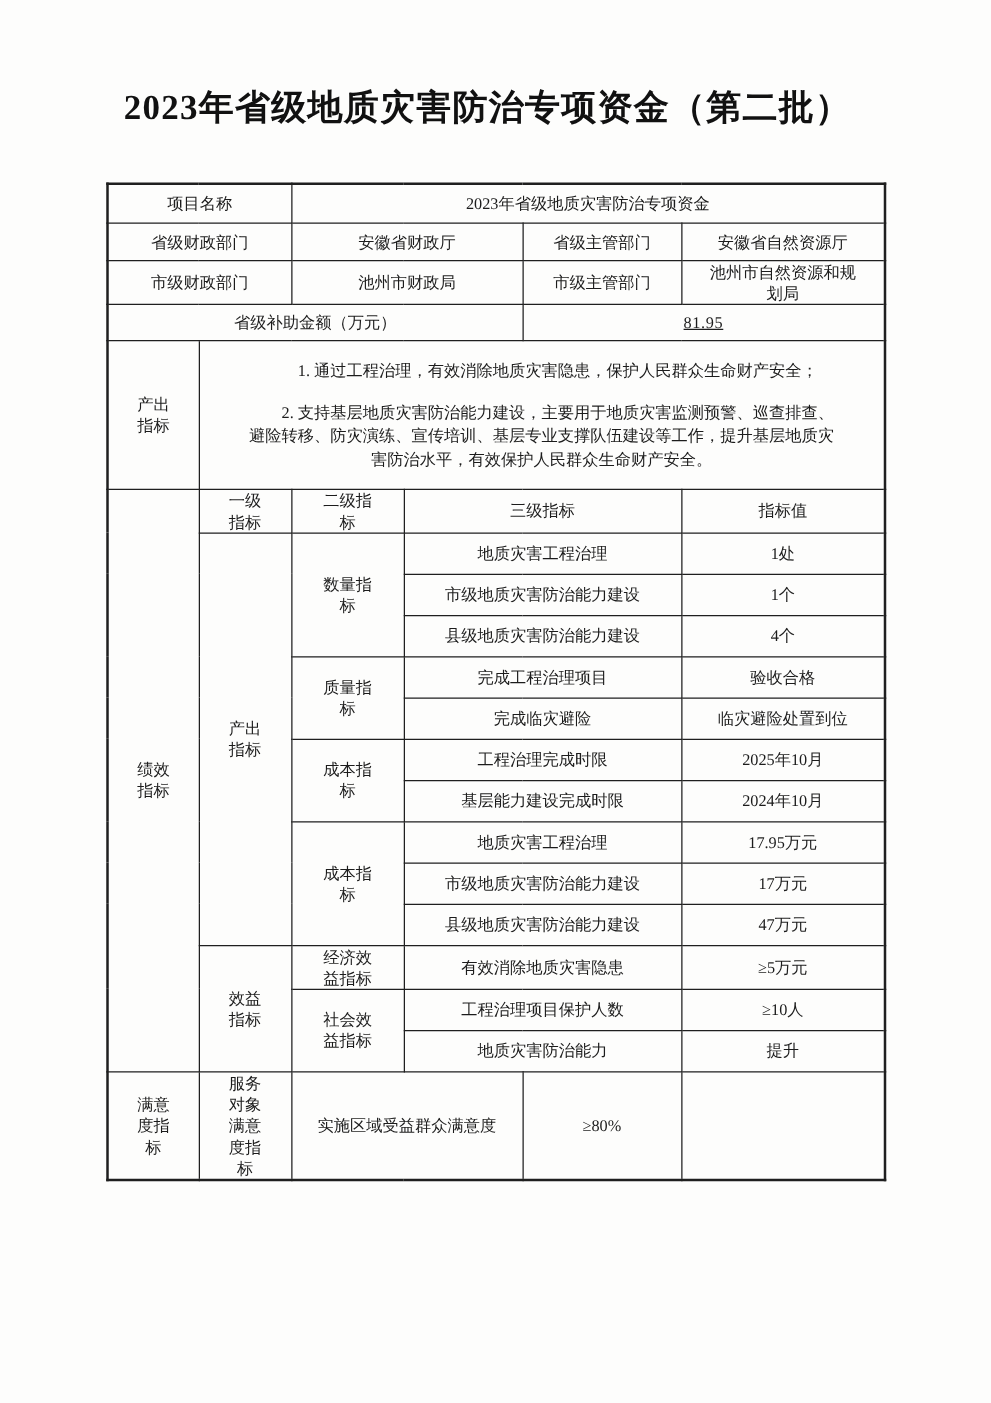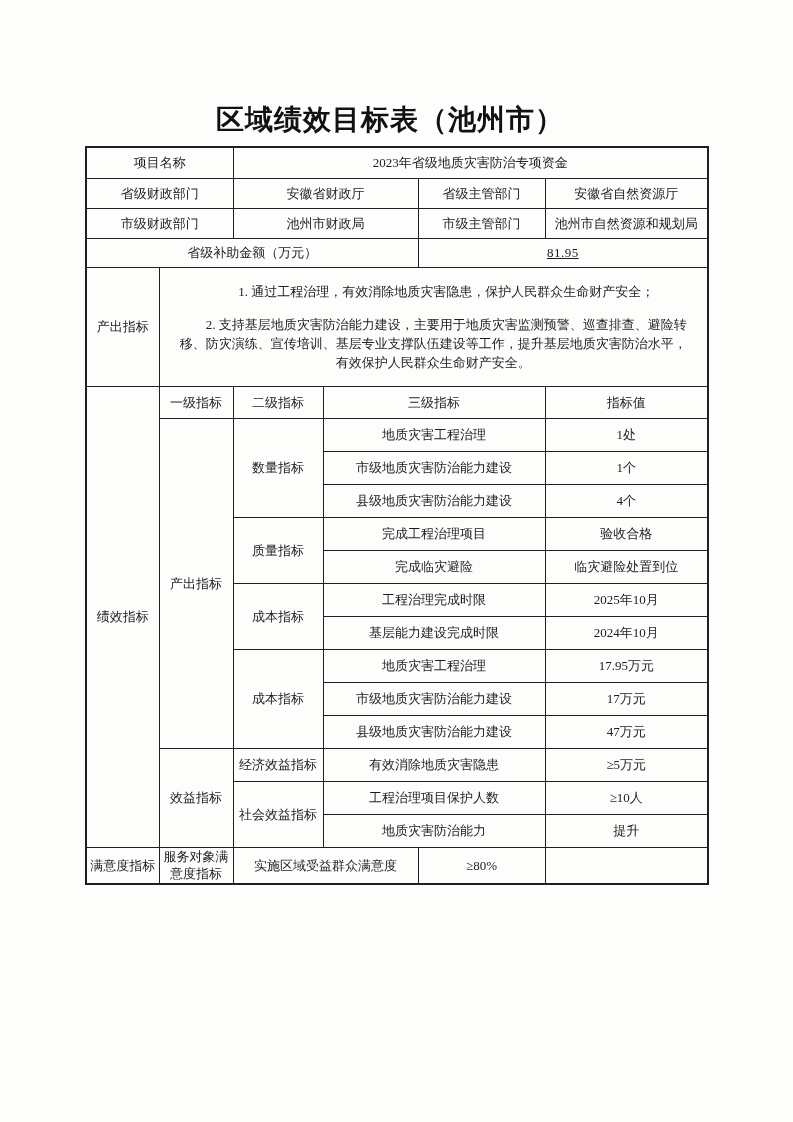--- a/index.html
+++ b/index.html
@@ -27,40 +27,39 @@
     border-collapse:collapse;
     table-layout:fixed;
     border:2.5px solid #1f1f1f;
   }
   table.doc td{
     border:1.5px solid #1f1f1f;
     font-size:13px;
     line-height:17px;
     text-align:center;
     vertical-align:middle;
-    padding:0 2px;
+    padding:0 20px;
     overflow:hidden;
   }
   td.goal-text{
     text-align:left;
     padding:4px 8px 4px 6px;
   }
   td.goal-text p{
     margin:14px;
     text-indent:2em;
     line-height:19px;
   }
   .num{letter-spacing:0.5px;text-decoration:underline;}
 </style>
 </head>
 <body>
 
 <div class="page-title">
-  <br>
-  <span>区域绩效目标表（池州市）</span>
+  <span>2023年省级地质灾害防治专项资金（第二批）</span><br>
 </div>
 
 <table class="doc">
   <colgroup>
     <col style="width:73px">
       <col style="width:74px">
       <col style="width:90px">
     <col style="width:95px">
       <col style="width:127px">
       <col style="width:163px">

